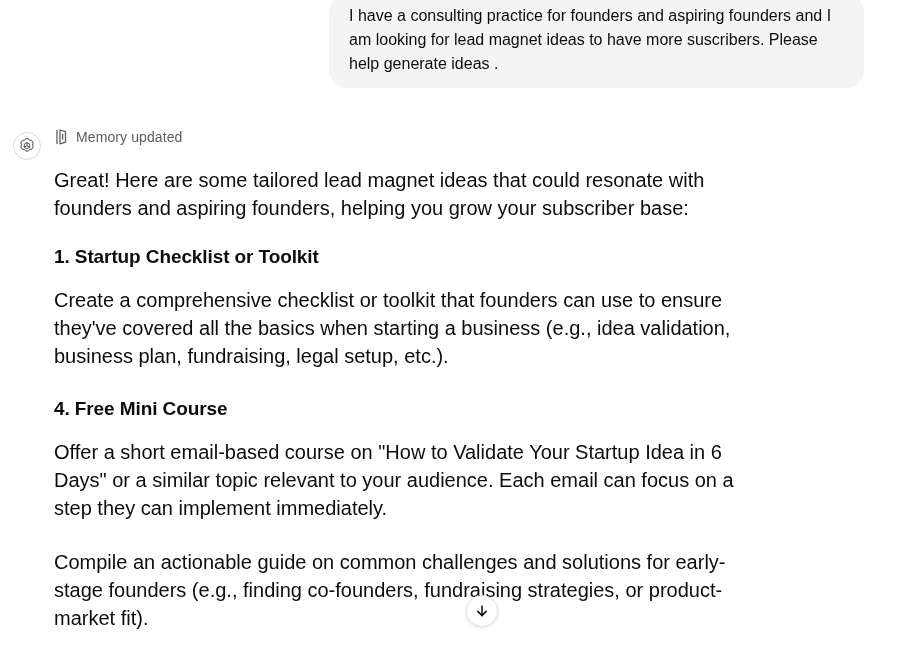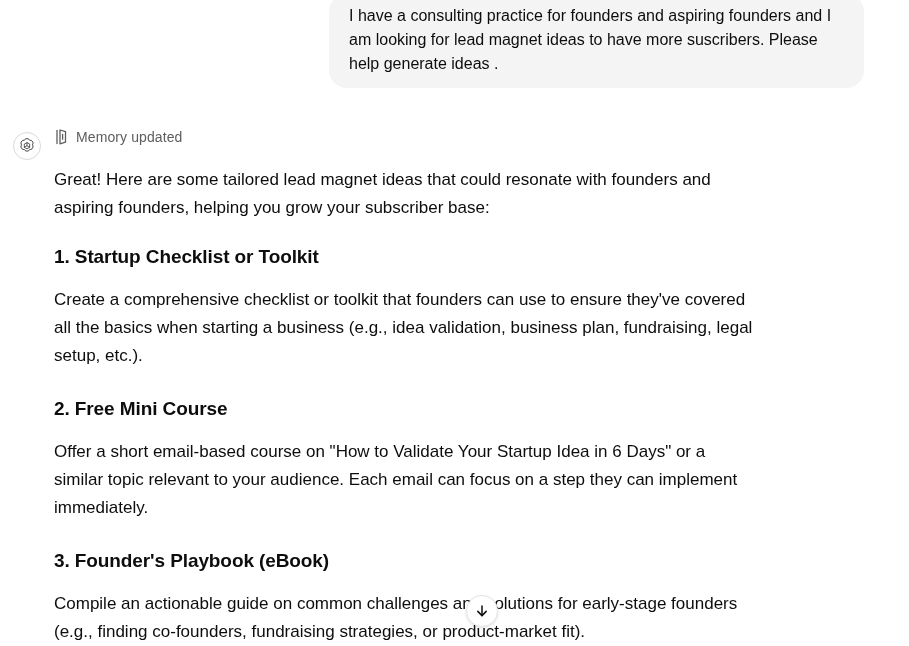--- a/index.html
+++ b/index.html
@@ -87,21 +87,21 @@
     display: block;
   }
   .memory-text {
     font-size: 14px;
     color: #5d5d5d;
     font-weight: 400;
     letter-spacing: .1px;
   }
 
   .para {
-    font-size: 17px;
+    font-size: 20px;
     line-height: 28px;
     color: #0d0d0d;
     margin: 8px 0 26px 0;
   }
   .para.tight { margin-bottom: 22px; }
 
   h3.item-heading {
     font-size: 19px;
     line-height: 26px;
     font-weight: bold;
@@ -174,26 +174,25 @@
       </div>
 
       <p class="para tight">Great! Here are some tailored lead magnet ideas that could resonate with founders and aspiring founders, helping you grow your subscriber base:</p>
 
       <div class="section">
         <h3 class="item-heading">1. Startup Checklist or Toolkit</h3>
         <p class="para">Create a comprehensive checklist or toolkit that founders can use to ensure they've covered all the basics when starting a business (e.g., idea validation, business plan, fundraising, legal setup, etc.).</p>
       </div>
 
       <div class="section">
-        <h3 class="item-heading">2. Free Mini Course</h3>
+        <h3 class="item-heading">4. Free Mini Course</h3>
         <p class="para">Offer a short email-based course on "How to Validate Your Startup Idea in 6 Days" or a similar topic relevant to your audience. Each email can focus on a step they can implement immediately.</p>
       </div>
 
       <div class="section">
-        <h3 class="item-heading">3. Founder's Playbook (eBook)</h3>
         <p class="para">Compile an actionable guide on common challenges and solutions for early-stage founders (e.g., finding co-founders, fundraising strategies, or product-market fit).</p>
       </div>
 
       <div class="section">
         <h3 class="item-heading">8. Interactive Quiz</h3>
 
       </div>
 
     </div>
   </div>

